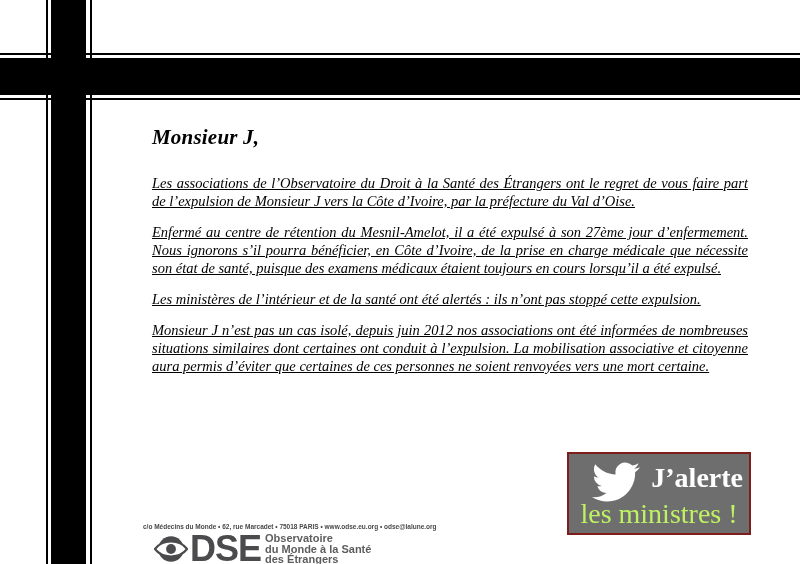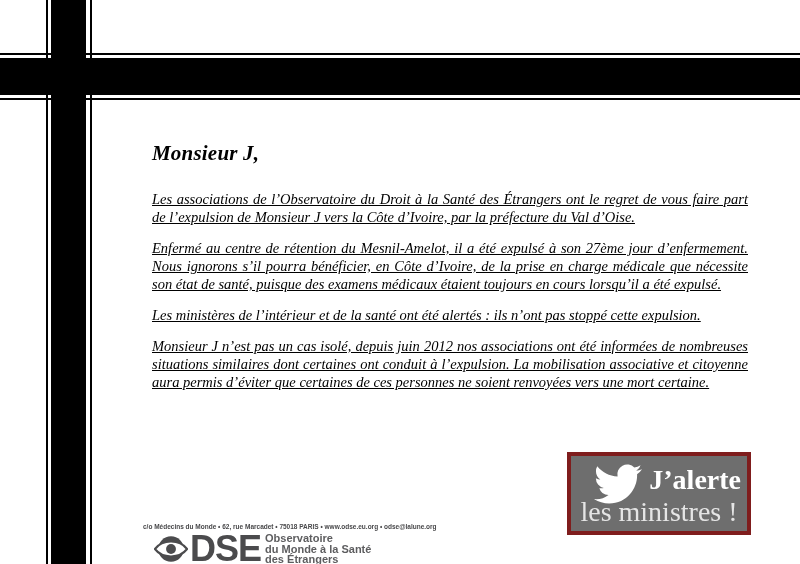--- a/index.html
+++ b/index.html
@@ -16,21 +16,21 @@
   .vline, .vbar { position: absolute; top: 0; bottom: 0; background: #000; }
   .hline, .hbar { position: absolute; left: 0; right: 0; background: #000; }
   .vline1 { left: 46px; width: 1.5px; }
   .vbar   { left: 51px; width: 35px; }
   .vline2 { left: 90px; width: 1.5px; }
   .hline1 { top: 53px; height: 1.5px; }
   .hbar   { top: 58px; height: 37px; }
   .hline2 { top: 98px; height: 1.5px; }
 
   
-  .content { position: absolute; left: 152px; top: 140px; width: 596px; }
+  .content { position: absolute; left: 152px; top: 124px; width: 596px; }
   .title {
     margin: 0 0 23px 0;
     font-style: italic;
     font-weight: bold;
     font-size: 21px;
     line-height: 27px;
     letter-spacing: 0.2px;
   }
   .content p {
     margin: 0 0 13px 0;
@@ -70,36 +70,36 @@
     color: #48484a;
     white-space: nowrap;
   }
 
   
   .alert-badge {
     position: absolute;
     left: 567px; top: 452px;
     width: 184px; height: 83px;
     background: #6e6e6e;
-    border: 4px solid #7f1d1d;
+    border: 2px solid #7f1d1d;
     box-sizing: border-box;
     cursor: pointer;
   }
   .badge-bird { position: absolute; left: 18px; top: 4px; width: 58px; height: 48px; }
   .badge-line1 {
     position: absolute; right: 6px; top: 8px;
     color: #fff;
     font-weight: bold;
     font-size: 28px;
     line-height: 32px;
   }
   .badge-line2 {
     position: absolute; left: 0; right: 0; bottom: 4px;
     text-align: center;
-    color: #e5e5e5;
+    color: #bef264;
     font-size: 28px;
     line-height: 30px;
   }
 </style>
 </head>
 <body>
 
 <div class="vline vline1"></div>
 <div class="vbar"></div>
 <div class="vline vline2"></div>

